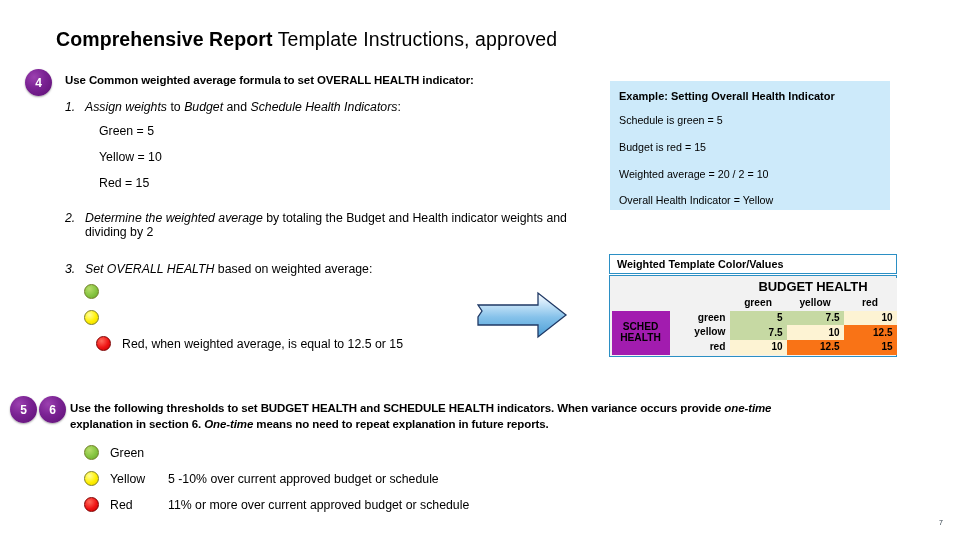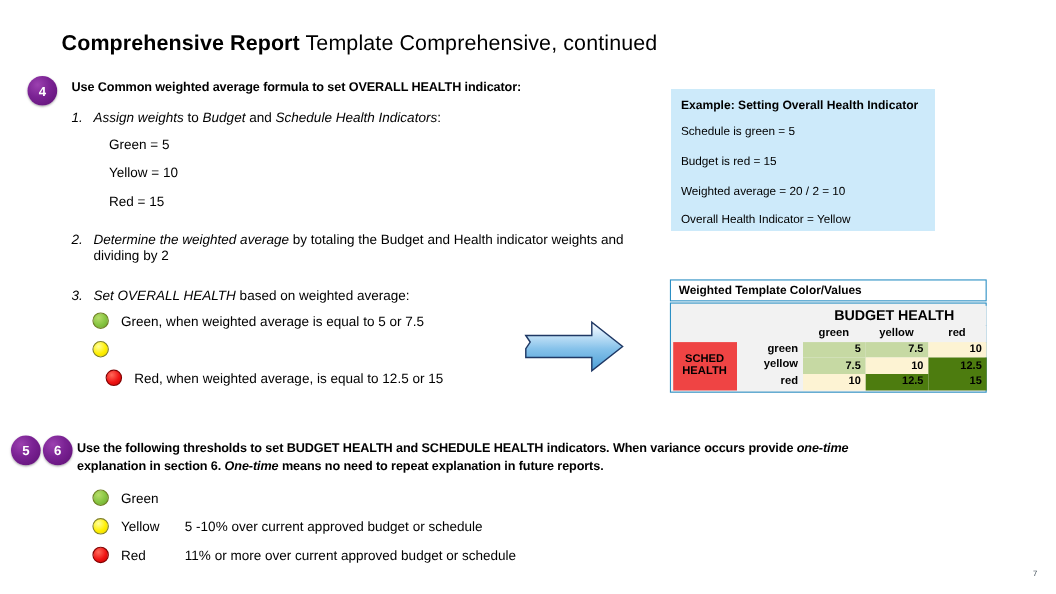--- a/index.html
+++ b/index.html
@@ -94,21 +94,21 @@
   .dot.red    { background: radial-gradient(circle at 35% 30%, #ff6a5a 0%, #ef1414 55%, #c10000 100%); border: 1px solid #800000; }
 
   .b-label { display: inline-block; }
   .b-text  { display: inline-block; }
 
   
   #example-box {
     position: absolute;
     left: 610px;
     top: 81px;
-    width: 240px;
+    width: 280px;
     height: 129px;
     background: #cdeafa;
     border: 1px solid #cdeafa;
     box-sizing: border-box;
   }
   #example-box .ex-title {
     position: absolute;
     left: 8px;
     top: 8px;
     font-size: 11px;
@@ -168,41 +168,41 @@
   }
   table.wa td, table.wa th {
     padding: 0 4px;
     border: none;
     font-weight: bold;
     line-height: 1;
   }
   .wa-blank   { background: #f2f2f2; }
   .wa-buhead  { background: #f2f2f2; text-align: center; font-size: 13px; letter-spacing: -0.1px; }
   .wa-colhead { background: #f2f2f2; text-align: center; font-size: 10.2px; }
-  .wa-rowname { background: #ef4444; text-align: center; font-size: 10.2px; vertical-align: middle; }
+  .wa-rowname { background: #a21caf; text-align: center; font-size: 10.2px; vertical-align: middle; }
   .wa-rowlab  { background: #f2f2f2; text-align: right;  font-size: 10.2px; }
   .wa-val     { text-align: right; font-size: 10px; }
   .c-green  { background: #c6d9a3; }
   .c-cream  { background: #fdf3d3; }
-  .c-red    { background: #4d7c0f; margin-left: 35px; }
+  .c-red    { background: #f97316; margin-left: 35px; }
 
   
   #page-number {
     position: absolute;
     right: 17px;
     bottom: 14px;
     font-size: 7px;
     color: #2d3b46;
   }
 </style>
 </head>
 <body>
 
 <div id="slide-title">
-  <span class="strong">Comprehensive Report</span><span> Template Comprehensive, continued</span>
+  <span class="strong">Comprehensive Report</span><span> Template Instructions, approved</span>
 </div>
 
 <div class="badge" style="left:25px; top:69px;">4</div>
 
 <div class="step-head" style="left:65px; top:74px;">Use Common weighted average formula to set OVERALL HEALTH indicator:</div>
 
 <div class="num-item" style="left:65px; top:100px; width:470px;">
   <span class="n">1.</span>
   <span class="body"><span>Assign weights</span><span class="roman"> to </span><span>Budget</span><span class="roman"> and </span><span>Schedule Health Indicators</span><span class="roman">:</span></span>
 </div>
@@ -216,21 +216,20 @@
   <span class="body"><span>Determine the weighted average</span><span class="roman"> by totaling the Budget and Health indicator weights and dividing by 2</span></span>
 </div>
 
 <div class="num-item" style="left:65px; top:262px; width:470px;">
   <span class="n">3.</span>
   <span class="body"><span>Set OVERALL HEALTH</span><span class="roman"> based on weighted average:</span></span>
 </div>
 
 <div class="bullet-row" style="left:84px; top:284px;">
   <span class="dot green"></span>
-  <span class="b-text">Green, when weighted average is equal to 5 or 7.5</span>
 </div>
 <div class="bullet-row" style="left:84px; top:310px;">
   <span class="dot yellow"></span>
 </div>
 <div class="bullet-row" style="left:96px; top:336px;">
   <span class="dot red"></span>
   <span class="b-text">Red, when weighted average, is equal to 12.5 or 15</span>
 </div>
 
 <div id="example-box">

